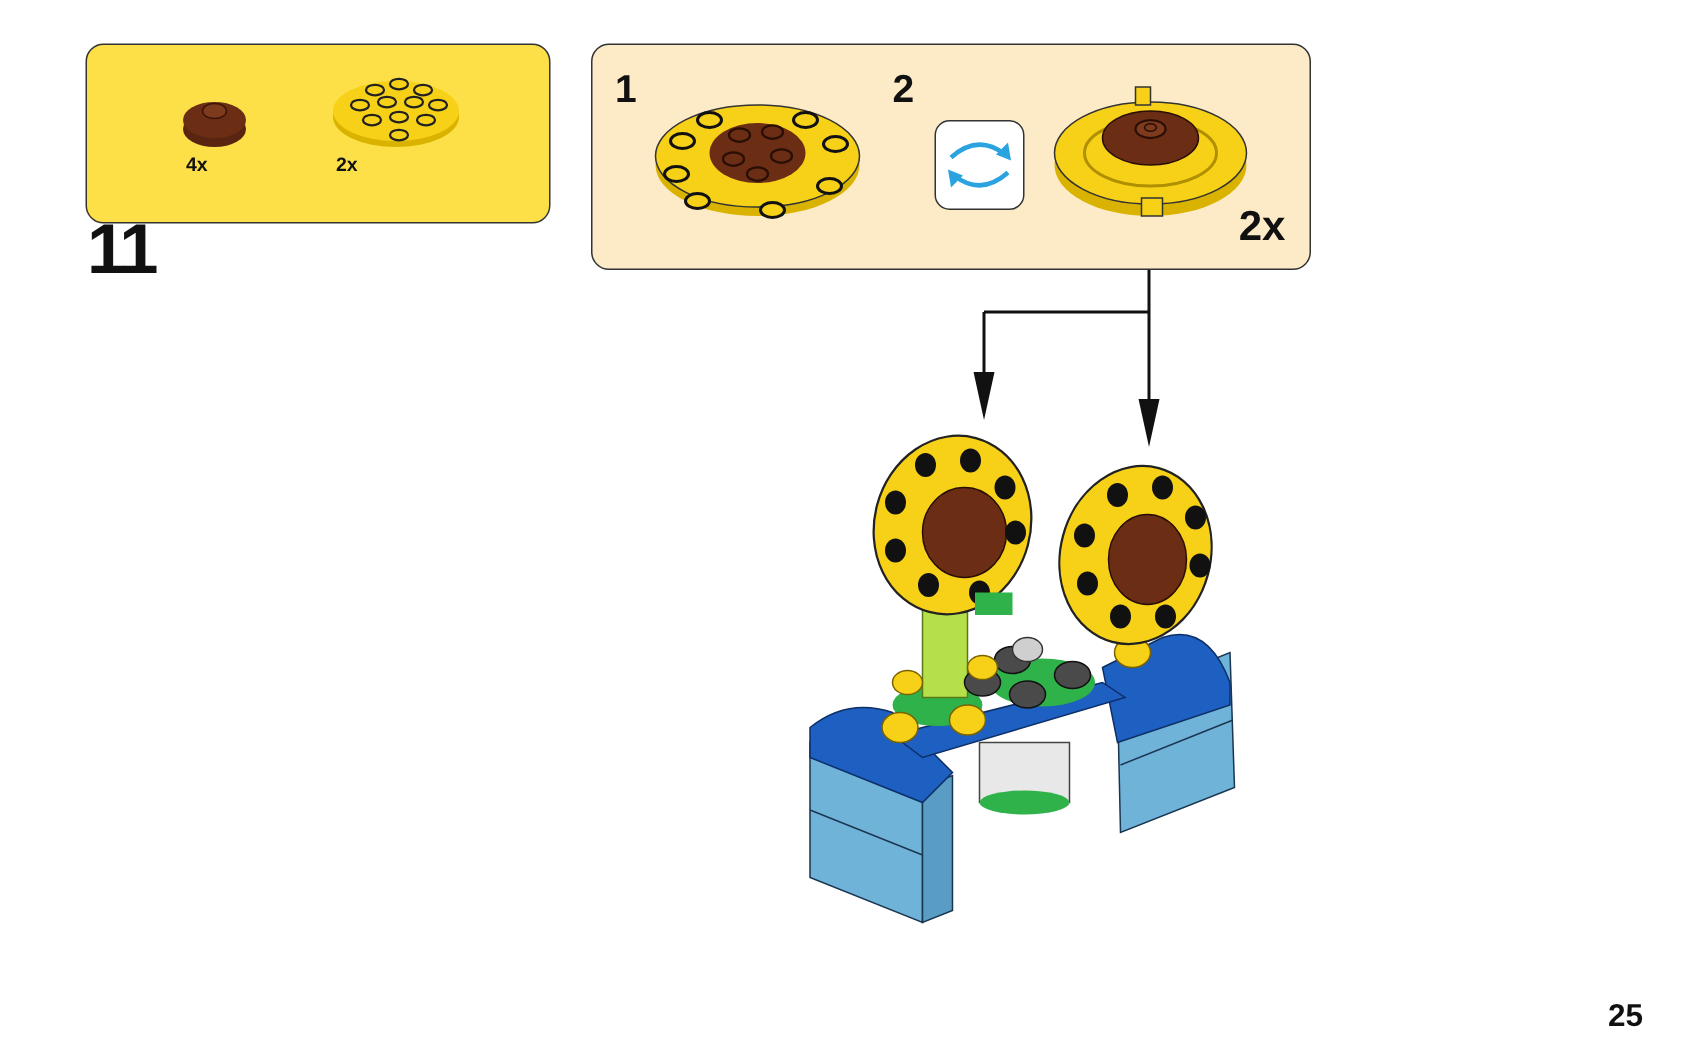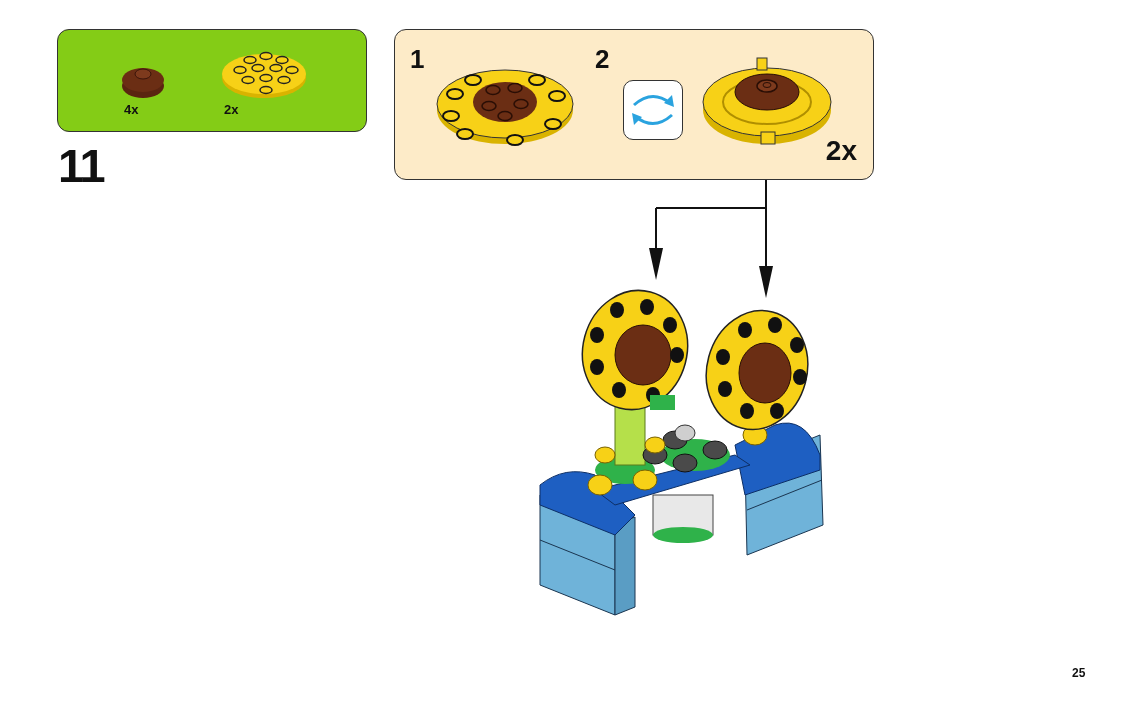--- a/index.html
+++ b/index.html
@@ -1,24 +1,24 @@
 <!DOCTYPE html>
 <html><head>
 <meta charset="utf-8">
 <style>
   html, body { margin:0; padding:0; }
   body { width:1123px; height:709px; background:#ffffff; position:relative; overflow:hidden; font-family:"Liberation Sans", sans-serif; }
-  .parts-panel { position:absolute; left:57px; top:29px; width:310px; height:103px; background:#84cc16; border:1.5px solid #333; border-radius:12px; box-sizing:border-box; }
+  .parts-panel { position:absolute; left:57px; top:29px; width:310px; height:120px; background:#fde047; border:1.5px solid #333; border-radius:12px; box-sizing:border-box; }
   .qty { position:absolute; font-weight:bold; font-size:13px; color:#111; }
   .step-num { position:absolute; left:58px; top:138px; font-weight:bold; font-size:47px; color:#111; letter-spacing:-2px; }
   .sub-panel { position:absolute; left:394px; top:29px; width:480px; height:151px; background:#fdebc8; border:1.5px solid #333; border-radius:12px; box-sizing:border-box; }
   .sub-num { position:absolute; font-weight:bold; font-size:26px; color:#111; }
   .rotate-box { position:absolute; left:228px; top:50px; width:60px; height:60px; background:#fff; border:1.5px solid #333; border-radius:10px; box-sizing:border-box; }
   .mult { position:absolute; right:16px; bottom:12px; font-weight:bold; font-size:28px; color:#111; }
-  .page-num { position:absolute; left:1072px; top:666px; font-weight:bold; font-size:12px; color:#111; }
+  .page-num { position:absolute; left:1072px; top:666px; font-weight:bold; font-size:21px; color:#111; }
   svg { position:absolute; overflow:visible; }
 </style>
 </head>
 <body>
 
 <div class="parts-panel">
   <svg style="left:62px;top:34px;" width="46" height="36" viewBox="0 0 46 36">
     <ellipse cx="23" cy="22" rx="21" ry="12" fill="#5a2510"></ellipse>
     <ellipse cx="23" cy="16" rx="21" ry="12" fill="#6b2e14"></ellipse>
     <ellipse cx="23" cy="10" rx="8" ry="5" fill="#7d3a1d" stroke="#3a140a" stroke-width="1"></ellipse>

